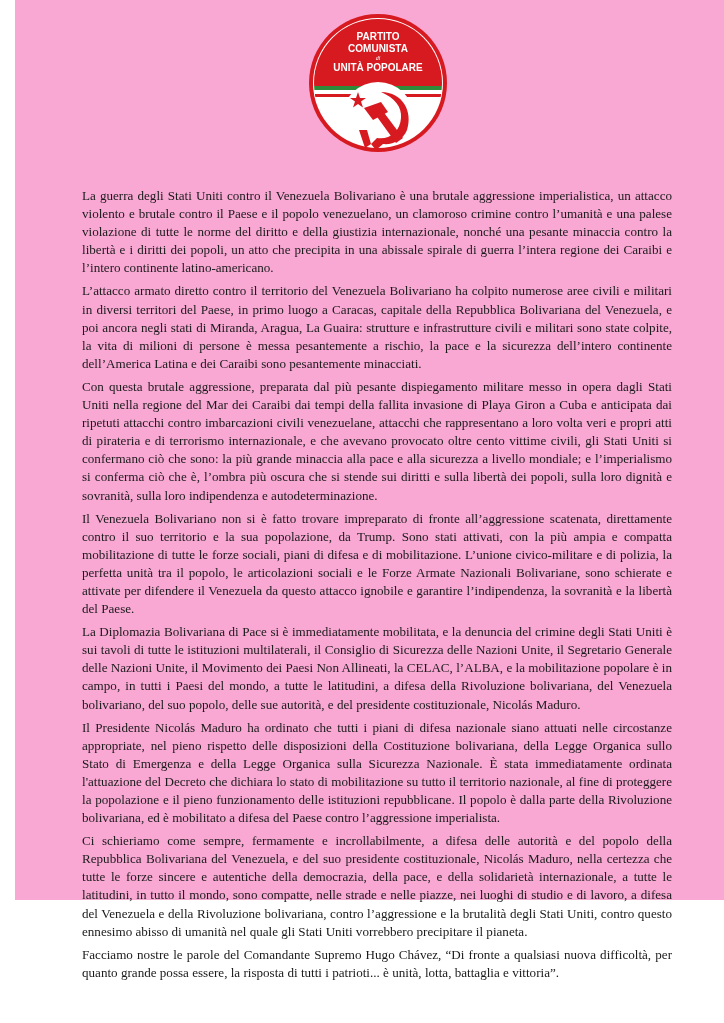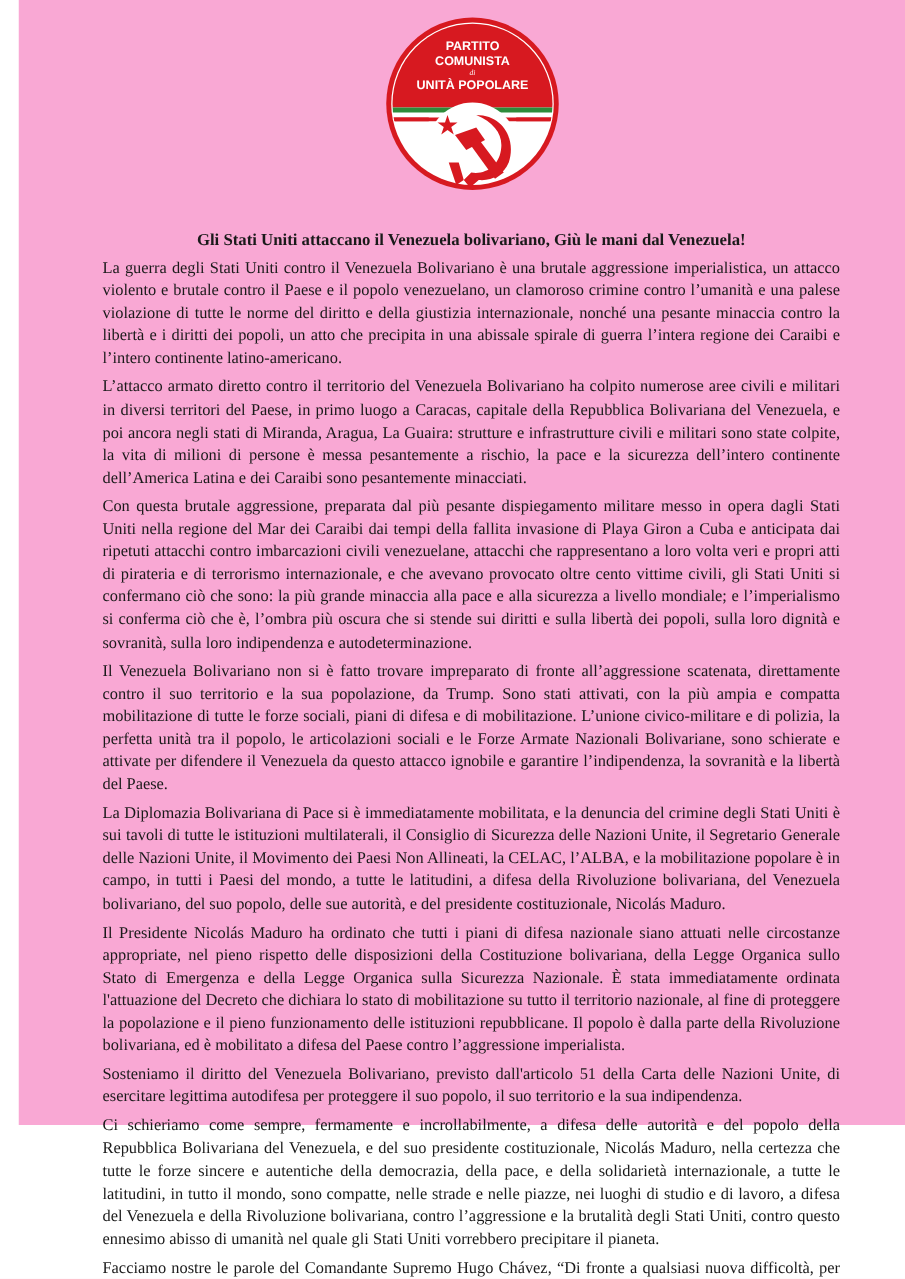--- a/index.html
+++ b/index.html
@@ -50,24 +50,22 @@
 
     <g fill="#d71920">
       <polygon points="57,96 74,90 81,100 66,108"></polygon>
       <polygon points="68,102 75,98 96,126 89,131"></polygon>
     </g>
 
     <path d="M52,118 L60,118 L64,132 L58,136 Z" fill="#d71920"></path>
   </svg>
 
   <div class="doc">
-    <div class="title">Gli Stati Uniti attaccano il Venezuela bolivariano, Giù le mani dal Venezuela!</div>
     <p class="para">La guerra degli Stati Uniti contro il Venezuela  Bolivariano è una brutale aggressione imperialistica, un attacco violento e brutale contro il Paese e il popolo venezuelano, un clamoroso crimine contro l’umanità e una palese violazione di tutte le norme del diritto e della giustizia internazionale, nonché una pesante minaccia contro la libertà e i diritti dei popoli, un atto che precipita in una abissale spirale di guerra l’intera regione dei Caraibi e l’intero continente latino-americano.</p>
     <p class="para">L’attacco armato diretto contro il territorio del Venezuela Bolivariano ha colpito numerose aree civili e militari in diversi territori del Paese, in primo luogo a Caracas, capitale della Repubblica Bolivariana del Venezuela, e poi ancora negli stati di Miranda, Aragua, La Guaira: strutture e infrastrutture civili e militari sono state colpite, la vita di milioni di persone è messa pesantemente a rischio, la pace e la sicurezza dell’intero continente dell’America Latina e dei Caraibi sono pesantemente minacciati.</p>
     <p class="para">Con questa brutale aggressione, preparata dal più pesante dispiegamento militare messo in opera dagli Stati Uniti nella regione del Mar dei Caraibi dai tempi della fallita invasione di Playa Giron a Cuba e anticipata dai ripetuti attacchi contro imbarcazioni civili venezuelane, attacchi che rappresentano a loro volta veri e propri atti di pirateria e di terrorismo internazionale, e che avevano provocato oltre cento vittime civili, gli Stati Uniti si confermano ciò che sono: la più grande minaccia alla pace e alla sicurezza a livello mondiale; e l’imperialismo si conferma ciò che è, l’ombra più oscura che si stende sui diritti e sulla libertà dei popoli, sulla loro dignità e sovranità, sulla loro indipendenza e autodeterminazione.</p>
     <p class="para">Il Venezuela Bolivariano non si è fatto trovare impreparato di fronte all’aggressione scatenata, direttamente contro il suo territorio e la sua popolazione, da Trump. Sono stati attivati, con la più ampia e compatta mobilitazione di tutte le forze sociali, piani di difesa e di mobilitazione. L’unione civico-militare e di polizia, la perfetta unità tra il popolo, le articolazioni sociali e le Forze Armate Nazionali Bolivariane, sono schierate e attivate per difendere il Venezuela da questo attacco ignobile e garantire l’indipendenza, la sovranità e la libertà del Paese.</p>
     <p class="para">La Diplomazia Bolivariana di Pace si è immediatamente mobilitata, e la denuncia del crimine degli Stati Uniti è sui tavoli di tutte le istituzioni multilaterali, il Consiglio di Sicurezza delle Nazioni Unite, il Segretario Generale delle Nazioni Unite, il Movimento dei Paesi Non Allineati, la CELAC, l’ALBA, e la mobilitazione popolare è in campo, in tutti i Paesi del mondo, a tutte le latitudini, a difesa della Rivoluzione bolivariana, del Venezuela bolivariano, del suo popolo, delle sue autorità, e del presidente costituzionale, Nicolás Maduro.</p>
     <p class="para">Il Presidente Nicolás Maduro ha ordinato che tutti i piani di difesa nazionale siano attuati nelle circostanze appropriate, nel pieno rispetto delle disposizioni della Costituzione bolivariana, della Legge Organica sullo Stato di Emergenza e della Legge Organica sulla Sicurezza Nazionale. È stata immediatamente ordinata l'attuazione del Decreto che dichiara lo stato di mobilitazione su tutto il territorio nazionale, al fine di proteggere la popolazione e il pieno funzionamento delle istituzioni repubblicane. Il popolo è dalla parte della Rivoluzione bolivariana, ed è mobilitato a difesa del Paese contro l’aggressione imperialista.</p>
-    <p class="para">Sosteniamo il diritto del Venezuela Bolivariano, previsto dall'articolo 51 della Carta delle Nazioni Unite, di esercitare legittima autodifesa per proteggere il suo popolo, il suo territorio e la sua indipendenza.</p>
     <p class="para">Ci schieriamo come sempre, fermamente e incrollabilmente, a difesa delle autorità e del popolo della Repubblica Bolivariana del Venezuela, e del suo presidente costituzionale, Nicolás Maduro, nella certezza che tutte le forze sincere e autentiche della democrazia, della pace, e della solidarietà internazionale, a tutte le latitudini, in tutto il mondo, sono compatte, nelle strade e nelle piazze, nei luoghi di studio e di lavoro, a difesa del Venezuela e della Rivoluzione bolivariana, contro l’aggressione e la brutalità degli Stati Uniti, contro questo ennesimo abisso di umanità nel quale gli Stati Uniti vorrebbero precipitare il pianeta.</p>
     <p class="para">Facciamo nostre le parole del Comandante Supremo Hugo Chávez, “Di fronte a qualsiasi nuova difficoltà, per quanto grande possa essere, la risposta di tutti i patrioti... è unità, lotta, battaglia e vittoria”.</p>
   </div>
 </div>
 
 </body></html>

